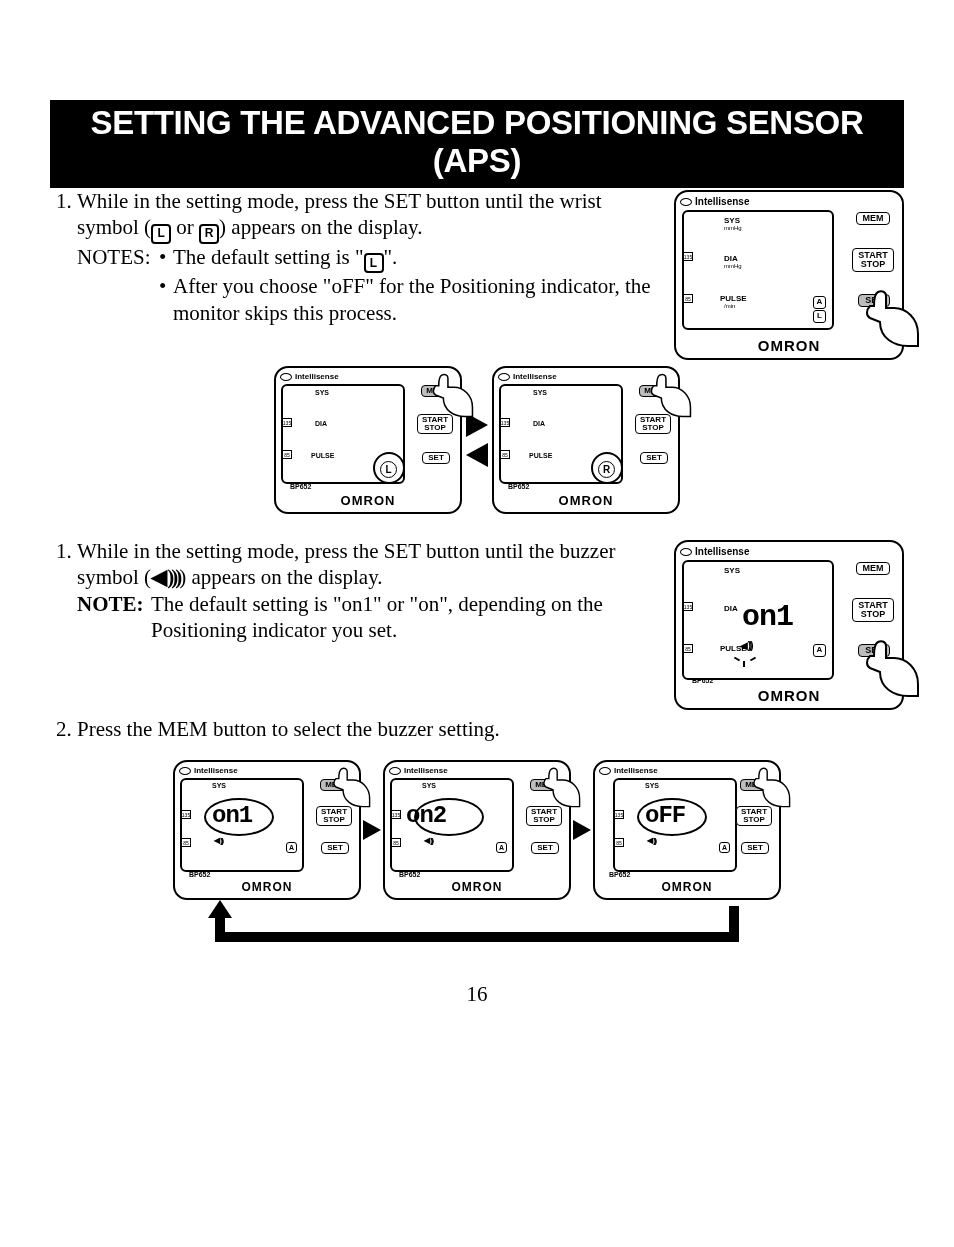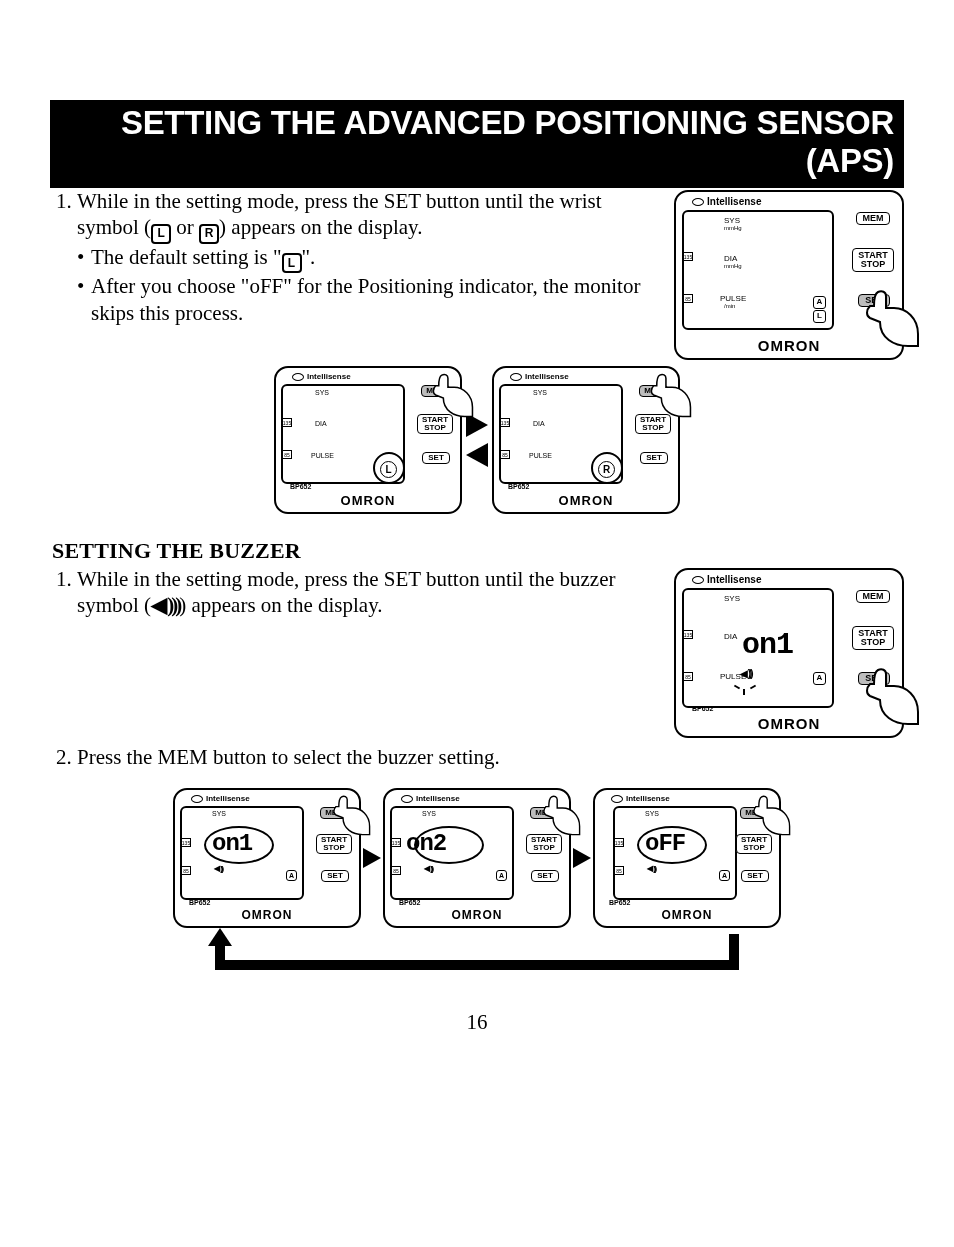--- a/index.html
+++ b/index.html
@@ -15,21 +15,21 @@
     box-sizing: border-box;
   }
   .page-title {
     display: block;
     background: #000;
     color: #fff;
     font-weight: 700;
     font-size: 33px;
     letter-spacing: -0.3px;
     padding: 4px 10px 8px 10px;
-    text-align: right;
+    text-align: center;
     font-family: Arial, Helvetica, sans-serif;
     font-stretch: condensed;
   }
   .section-heading {
     font-weight: 700;
     font-size: 22px;
     margin: 14px 2px 2px 2px;
     letter-spacing: 0.2px;
   }
   ol.steps {
@@ -71,21 +71,21 @@
   .device {
     border: 2.5px solid #000;
     border-radius: 14px;
     background: #fff;
     position: relative;
     box-sizing: border-box;
   }
   .device-body { position: relative; width: 100%; height: 100%; }
   .brand-top {
     position: absolute;
-    top: 4px; left: 16px;
+    top: 4px; left: 4px;
     font-family: Arial, Helvetica, sans-serif;
     font-size: 10px;
     font-weight: 700;
     display: flex; align-items: center; gap: 3px;
   }
   .brand-top::before {
     content: "";
     width: 10px; height: 6px;
     border: 1.5px solid #000;
     border-radius: 50%;
@@ -93,21 +93,21 @@
   }
   .screen {
     position: absolute;
     border: 2px solid #000;
     border-radius: 6px 6px 6px 6px;
     background: #fff;
   }
   .scr-label {
     font-family: Arial, Helvetica, sans-serif;
     font-size: 8px;
-    font-weight: 400;
+    font-weight: 700;
     position: absolute;
   }
   .scr-small { font-size: 6px; font-weight: 400; }
   .scale-tick {
     position: absolute;
     left: -1px;
     width: 8px; height: 7px;
     border: 1px solid #000;
     font-size: 5px;
     font-family: Arial, Helvetica, sans-serif;
@@ -272,20 +272,21 @@
   <div class="page-title">SETTING THE ADVANCED POSITIONING SENSOR (APS)</div>
 
 
   <div class="columns">
     <div class="col-text">
       <ol class="steps" start="1">
         <li>
           <span>While in the setting mode, press the SET button until the wrist symbol (</span><span class="inline-icon-box">L</span><span> or </span><span class="inline-icon-box">R</span><span>) appears on the display.</span>
           <div class="notes-block">
             <div class="notes-row">
+              <span class="notes-label">NOTES:</span>
               <div style="flex:1">
                 <div class="note-item">
                   <span class="bullet">•</span>
                   <div class="note-text">
                     <span>The default setting is "</span><span class="inline-icon-box">L</span><span>".</span>
                   </div>
                 </div>
                 <div class="note-item">
                   <span class="bullet">•</span>
                   <div class="note-text">After you choose "oFF" for the Positioning indicator, the monitor skips this process.</div>
@@ -377,27 +378,30 @@
         <div class="btn" style="right:10px;top:84px;width:22px;font-size:8px">SET</div>
         <div class="model" style="left:14px;bottom:22px">BP652</div>
         <div class="brand-bottom" style="font-size:13px">OMRON</div>
         <svg class="hand" style="right:-14px;top:4px;width:46px;height:46px" viewBox="0 0 60 60">
           <path d="M10 18 C6 22 6 28 10 30 L20 34 C20 50 34 58 48 58 L58 58 L58 46 C58 30 46 20 34 20 L26 20 L26 8 C26 4 22 2 18 4 C14 6 14 14 14 18 Z" fill="#fff" stroke="#000" stroke-width="2"></path>
         </svg>
       </div>
     </div>
   </div>
 
-  <div class="section-heading">SETTING THE BUZZER</div>
 
   <div class="columns">
     <div class="col-text">
       <ol class="steps" start="1">
         <li>
           <span>While in the setting mode, press the SET button until the buzzer symbol (</span><span style="font-weight:900"><span>◀</span><span style="letter-spacing:-3px">)))</span></span><span>) appears on the display.</span>
+          <div class="notes-row" style="margin-top:0">
+            <span class="bold" style="min-width:74px">NOTE:</span>
+            <div class="note-text">The default setting is "on1" or "on", depending on the Positioning indicator you set.</div>
+          </div>
         </li>
       </ol>
     </div>
 
     <div class="device" style="width:230px;height:170px;margin-top:2px">
       <div class="device-body">
         <div class="brand-top">Intellisense</div>
         <div class="screen" style="left:6px;top:18px;width:148px;height:116px">
           <div class="scr-label" style="left:40px;top:4px">SYS</div>
           <div class="scr-label" style="left:40px;top:42px">DIA</div>

